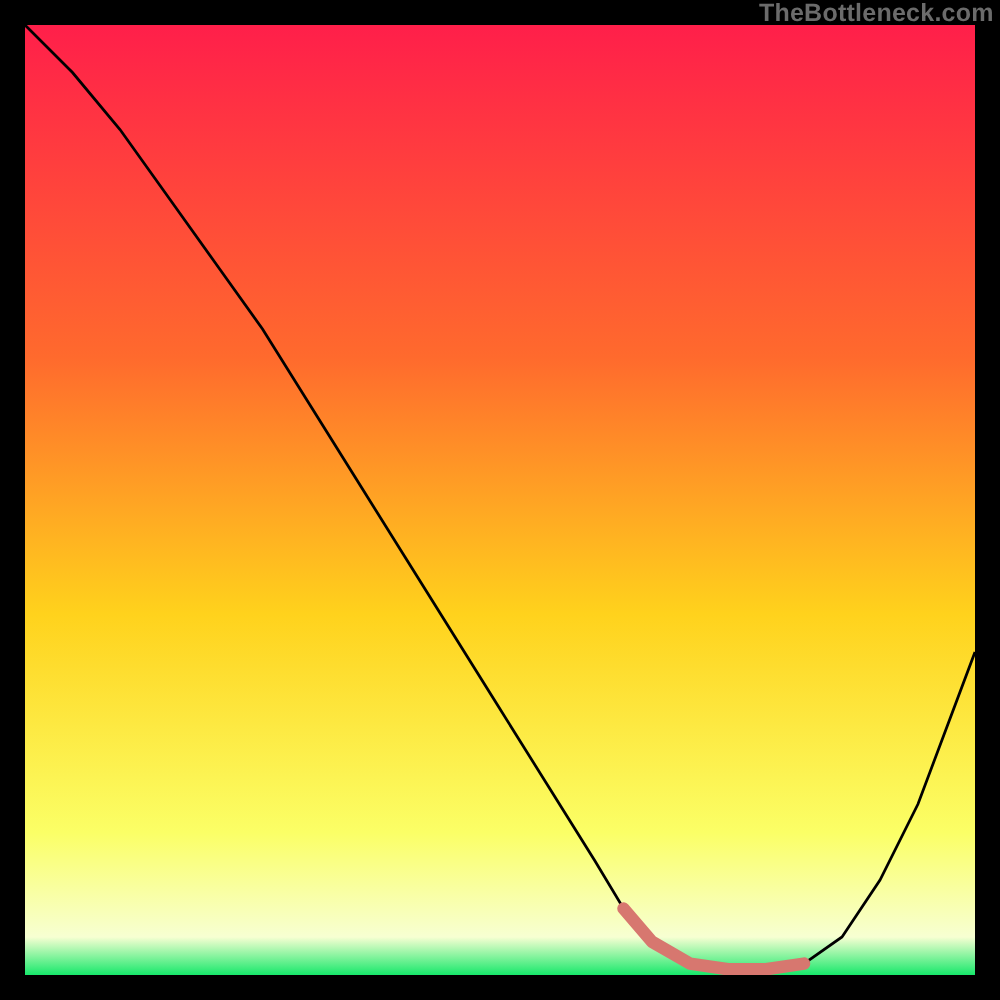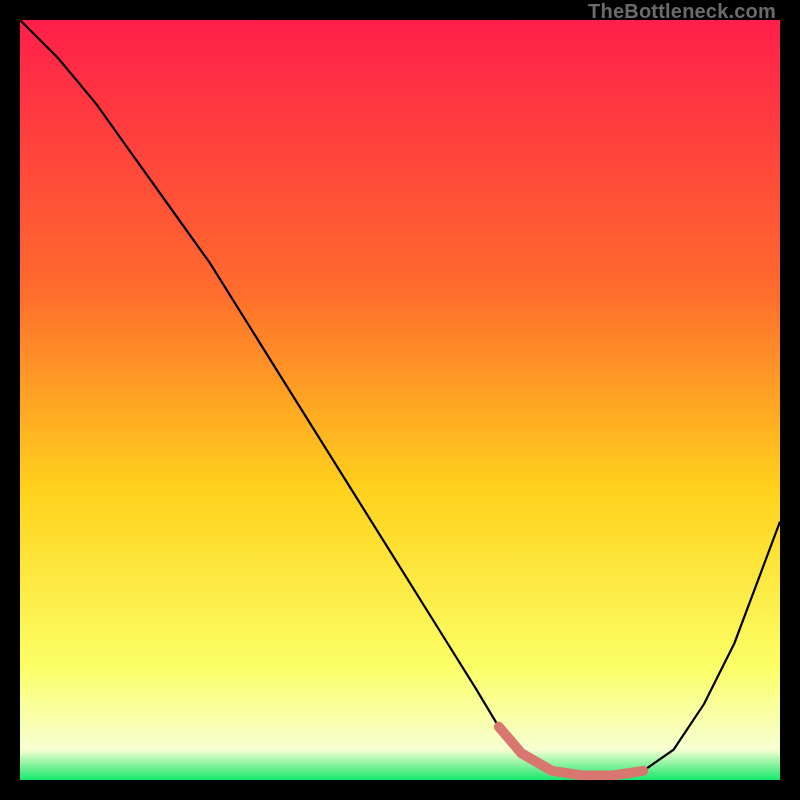--- a/index.html
+++ b/index.html
@@ -18,21 +18,21 @@
   }
   .plot {
     position: absolute;
     left: 20px;
     top: 20px;
     width: 760px;
     height: 760px;
   }
   .watermark {
     position: absolute;
-    right: 24px;
+    right: 5px;
     top: 0px;
     font-family: Arial, Helvetica, sans-serif;
     font-size: 20px;
     font-weight: bold;
     color: #6b6b6b;
     letter-spacing: 0.2px;
   }
   svg {
     display: block;
   }

